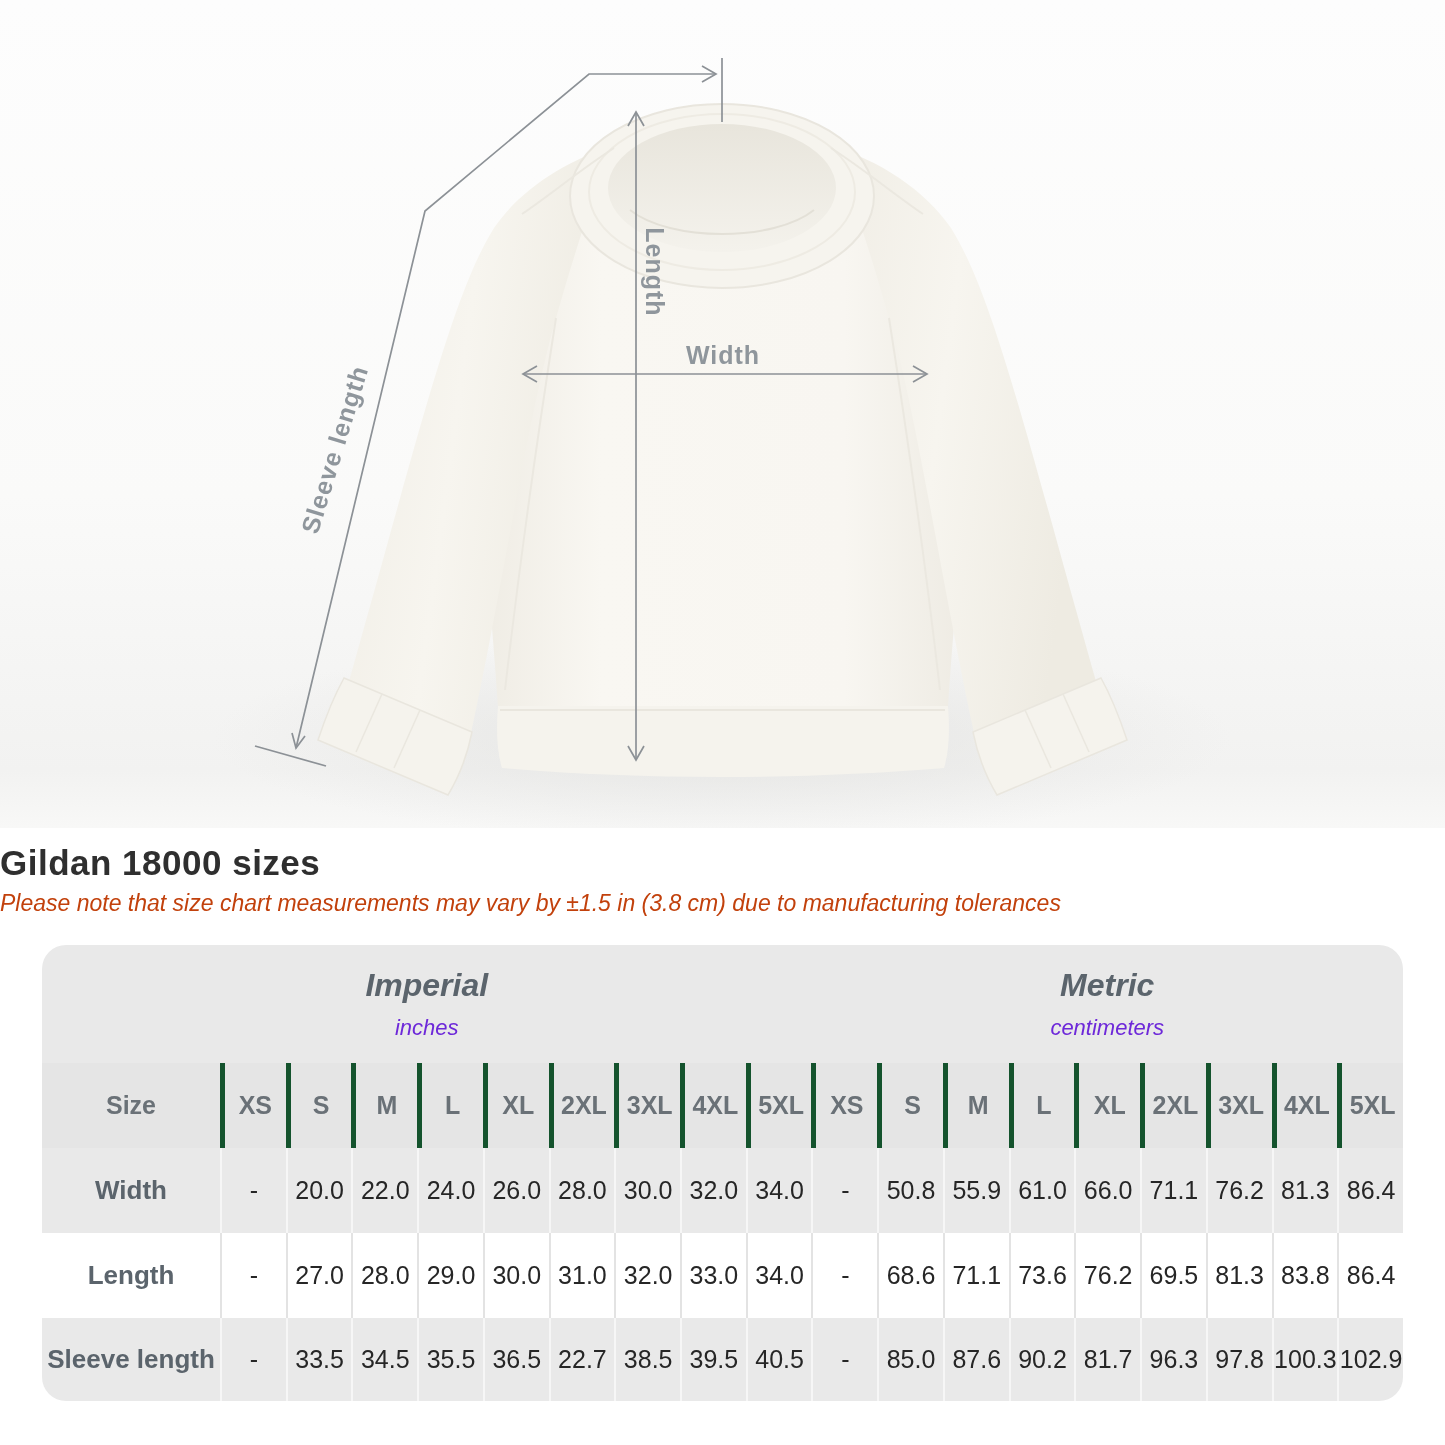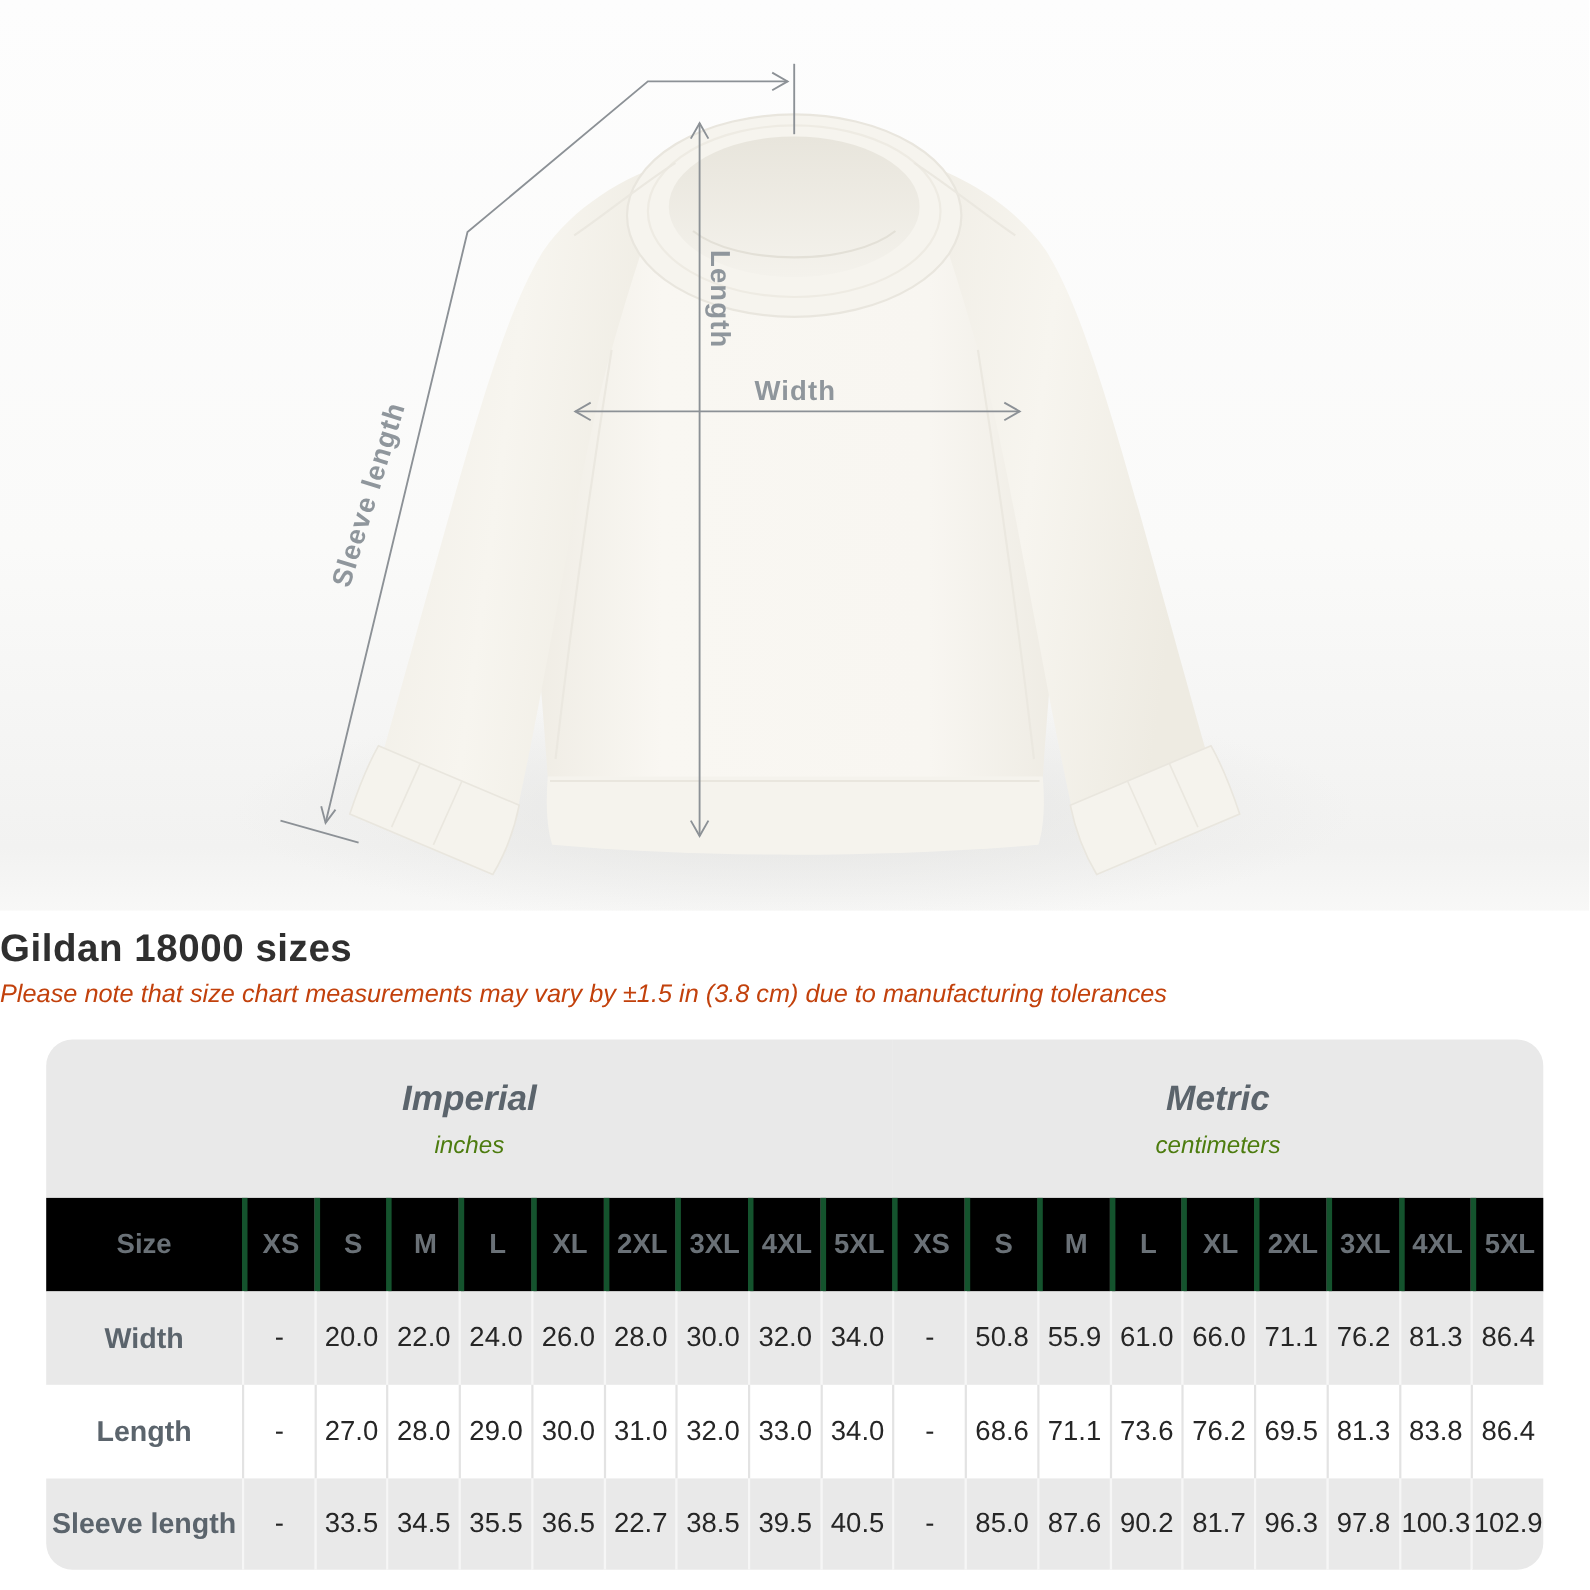--- a/index.html
+++ b/index.html
@@ -13,27 +13,27 @@
   
   .title-block{padding-top:15px;height:100px;}
   .title-block h1{margin:0 0 7px 0;font-size:35px;font-weight:bold;color:#2f2f2f;letter-spacing:.5px;}
   .title-block p{margin:0;font-size:23px;font-style:italic;color:#c2410c;}
 
   
   .table-wrap{margin:2px 42px 0 42px;}
   table.size-table{width:1361px;table-layout:fixed;border-collapse:separate;border-spacing:0;}
   table.size-table col.c-label{width:178px;}
 
-  tr.unit-row th{background:#e9e9e9;height:118px;vertical-align:middle;padding:13px;margin-top:24px;}
+  tr.unit-row th{background:#e9e9e9;height:118px;vertical-align:middle;padding:0;margin-top:24px;}
   tr.unit-row th.first{border-top-left-radius:24px;}
   tr.unit-row th.last{border-top-right-radius:24px;}
   .u-title{font-size:32px;font-weight:bold;font-style:italic;color:#5b646c;}
-  .u-sub{margin-top:11px;font-size:22px;font-style:italic;color:#4d7c0f;font-weight:normal;}
-
-  tr.size-row th{background:#000000;height:85px;font-size:25px;font-weight:bold;color:#6a7177;text-align:center;padding:0;}
+  .u-sub{margin-top:11px;font-size:22px;font-style:italic;color:#6d28d9;font-weight:normal;}
+
+  tr.size-row th{background:#e5e5e5;height:85px;font-size:25px;font-weight:bold;color:#6a7177;text-align:center;padding:0;}
   tr.size-row th:not(:first-child){border-left:5px solid #14532d;}
 
   tbody td{height:85px;text-align:center;font-size:25px;color:#262626;padding:0;}
   tbody td.row-label{font-weight:bold;color:#5b646c;font-size:26px;}
   tr.gray td{background:#e9e9e9;}
   tr.gray td:not(:first-child){border-left:2px solid #f6f6f6;}
   tr.white td{background:#ffffff;}
   tr.white td:not(:first-child){border-left:2px solid #e3e3e3;}
   tr.last td{height:83px;}
   tr.last td:first-child{border-bottom-left-radius:24px;}

